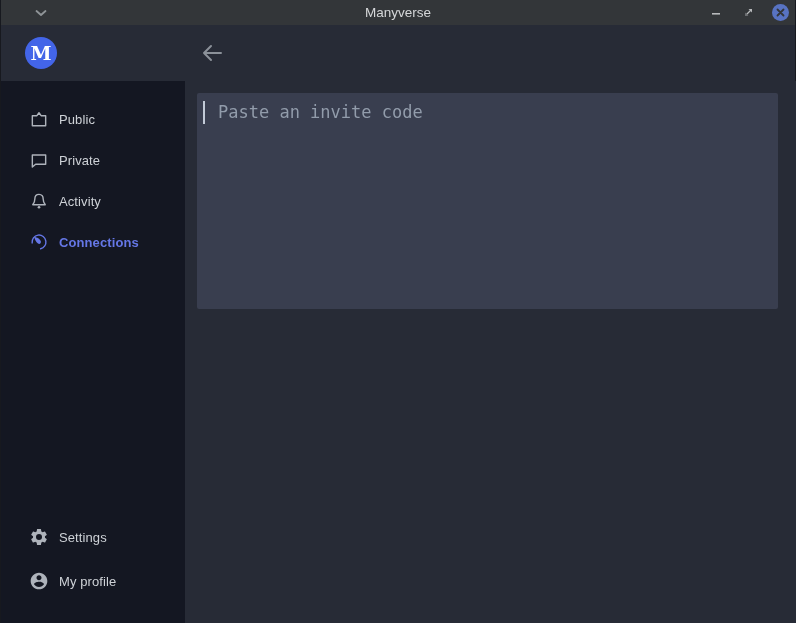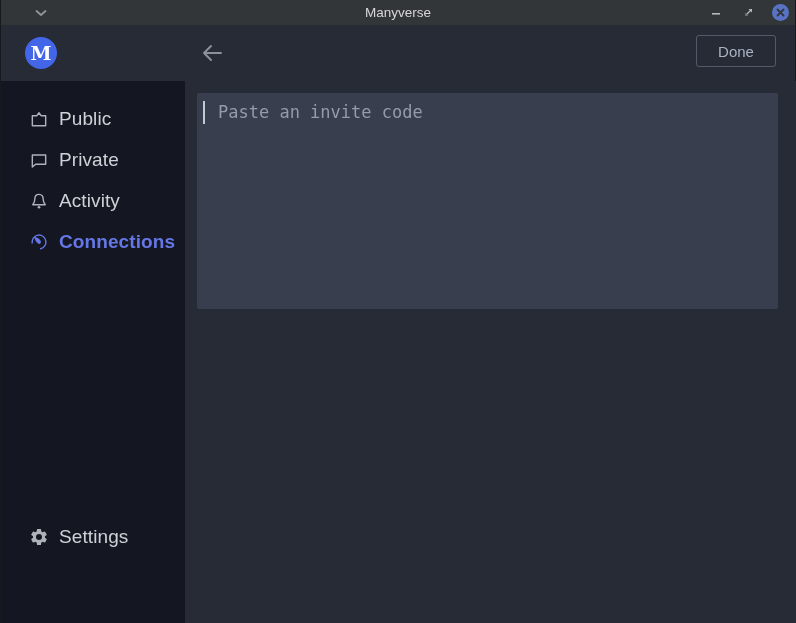--- a/index.html
+++ b/index.html
@@ -18,21 +18,21 @@
   .header { position:absolute; top:25px; left:0; width:100%; height:56px; background:#272b36; box-shadow:0 1px 0 rgba(0,0,0,0.18); }
   .logo { position:absolute; left:24px; top:12px; width:32px; height:32px; border-radius:50%; background:#4365e8; color:#ffffff; font-size:19px; font-weight:bold; display:flex; align-items:center; justify-content:center; font-family:"DejaVu Serif", serif; }
   .back { position:absolute; left:199px; top:16px; width:24px; height:24px; display:flex; align-items:center; justify-content:center; cursor:pointer; }
   .done-btn { position:absolute; right:19px; top:10px; width:80px; height:32px; background:transparent; border:1px solid #535b6b; border-radius:3px; color:#a9b3c2; font-size:15px; font-family:"Liberation Sans", sans-serif; cursor:pointer; }
 
   
   .body { position:absolute; top:81px; left:0; width:100%; height:542px; }
   .sidebar { position:absolute; left:0; top:0; width:184px; height:100%; background:#141722; }
   .nav-item { position:absolute; left:0; width:184px; height:32px; display:flex; align-items:center; cursor:pointer; }
   .nav-item .icon { position:absolute; left:28px; width:20px; height:20px; display:flex; align-items:center; justify-content:center; }
-  .nav-item .label { position:absolute; left:58px; font-size:19px; color:#ced2d7; letter-spacing:0.1px; }
+  .nav-item .label { position:absolute; left:58px; font-size:13px; color:#ced2d7; letter-spacing:0.1px; }
   .nav-item.active .label { color:#6577e6; font-weight:bold; }
   .stroke-ic { stroke:#aeb3bb; stroke-width:1.7; fill:none; stroke-linejoin:round; stroke-linecap:round; }
   .fill-ic { fill:#aeb3bb; }
   .active .stroke-ic { stroke:#6577e6; }
   .active .fill-ic { fill:#6577e6; }
 
   .main { position:absolute; left:184px; top:0; width:612px; height:100%; background:#272b36; }
   .invite-box { position:absolute; left:12px; top:12px; width:581px; height:216px; }
   .invite-input { width:100%; height:100%; background:#393e4f; border:none; outline:none; resize:none; border-radius:2px; color:#e6e9ef; font-family:"DejaVu Sans Mono", monospace; font-size:17px; padding:9px 10px 9px 21px; }
   .invite-input::placeholder { color:#929cab; opacity:1; }
@@ -73,21 +73,20 @@
     </div>
   </div>
 
   <div class="header">
     <div class="logo">M</div>
     <div class="back">
       <svg width="22" height="18" viewBox="0 0 22 18">
         <path d="M20 9 H3 M10 2 L3 9 L10 16" fill="none" stroke="#8b9199" stroke-width="2" stroke-linecap="round" stroke-linejoin="round"></path>
       </svg>
     </div>
-    <button class="done-btn">Done</button>
   </div>
 
   <div class="body">
 
     <div class="sidebar">
 
       <div class="nav-item" style="top:22px">
         <span class="icon">
           <svg width="20" height="20" viewBox="0 0 24 24">
             <path class="stroke-ic" d="M4 8 V20 H20 V8 M4 8 H9.5 L12 4.5 L14.5 8 H20"></path>
@@ -128,20 +127,28 @@
 
       <div class="nav-item" style="top:440px">
         <span class="icon">
           <svg width="20" height="20" viewBox="0 0 24 24">
             <path class="fill-ic" d="M19.14 12.94c.04-.3.06-.61.06-.94s-.02-.64-.07-.94l2.03-1.58a.49.49 0 0 0 .12-.61l-1.92-3.32a.49.49 0 0 0-.59-.22l-2.39.96c-.5-.38-1.03-.7-1.62-.94l-.36-2.54a.48.48 0 0 0-.48-.41h-3.84c-.24 0-.43.17-.47.41l-.36 2.54c-.59.24-1.13.57-1.62.94l-2.39-.96a.49.49 0 0 0-.59.22L2.73 8.87c-.12.21-.08.47.12.61l2.03 1.58c-.05.3-.09.63-.09.94s.02.64.07.94l-2.03 1.58a.49.49 0 0 0-.12.61l1.92 3.32c.12.22.37.29.59.22l2.39-.96c.5.38 1.03.7 1.62.94l.36 2.54c.05.24.24.41.48.41h3.84c.24 0 .44-.17.47-.41l.36-2.54c.59-.24 1.13-.56 1.62-.94l2.39.96c.22.08.47 0 .59-.22l1.92-3.32a.49.49 0 0 0-.12-.61l-2.01-1.58zM12 15.6A3.6 3.6 0 0 1 8.4 12 3.6 3.6 0 0 1 12 8.4a3.6 3.6 0 0 1 3.6 3.6 3.6 3.6 0 0 1-3.6 3.6z"></path>
           </svg>
         </span>
         <span class="label">Settings</span>
       </div>
 
+      <div class="nav-item" style="top:484px">
+        <span class="icon">
+          <svg width="20" height="20" viewBox="0 0 24 24">
+            <path class="fill-ic" d="M12 2C6.48 2 2 6.48 2 12s4.48 10 10 10 10-4.48 10-10S17.52 2 12 2zm0 3c1.66 0 3 1.34 3 3s-1.34 3-3 3-3-1.34-3-3 1.34-3 3-3zm0 14.2c-2.5 0-4.71-1.28-6-3.22.03-1.99 4-3.08 6-3.08 1.99 0 5.97 1.09 6 3.08-1.29 1.94-3.5 3.22-6 3.22z"></path>
+          </svg>
+        </span>
+        <span class="label">My profile</span>
+      </div>
 
     </div>
 
     <div class="main">
       <div class="invite-box">
         <textarea class="invite-input" placeholder="Paste an invite code" style=""></textarea>
         <div class="caret"></div>
       </div>
     </div>
 

